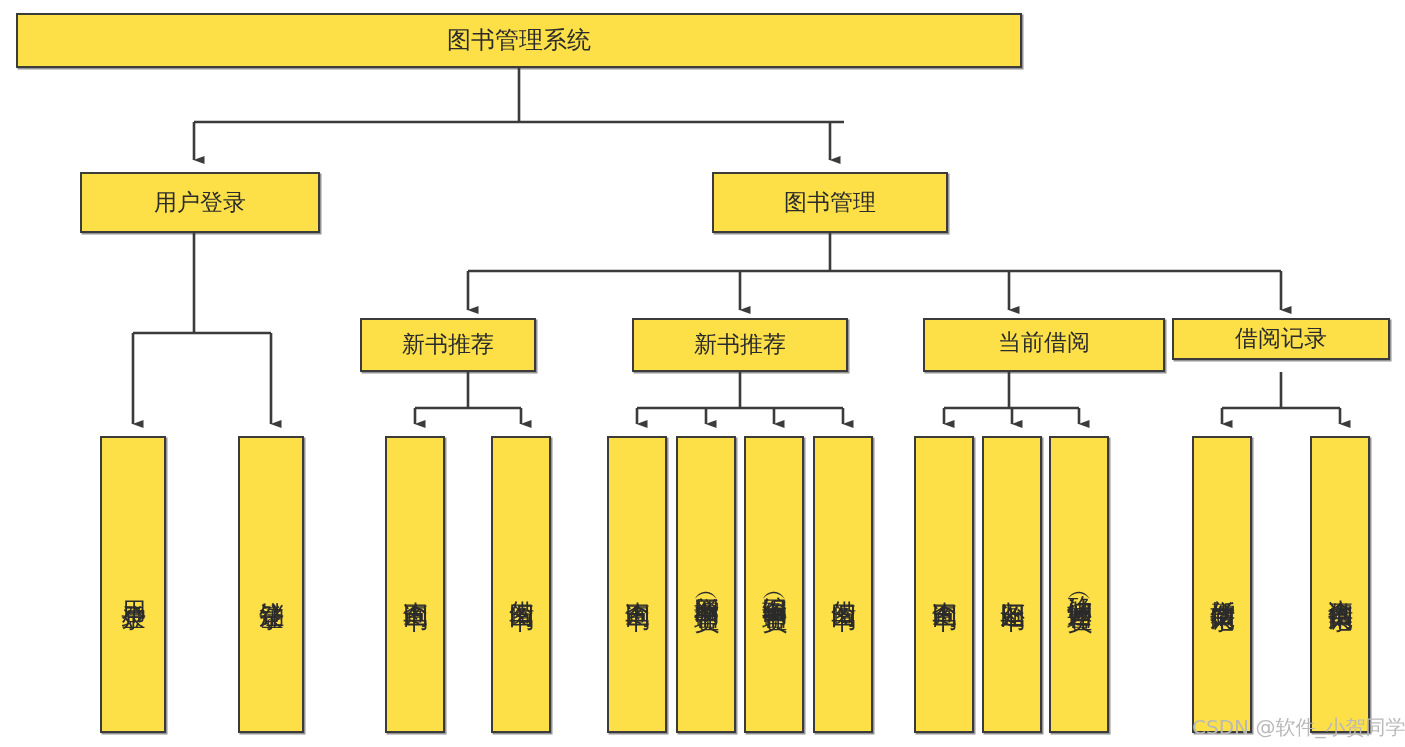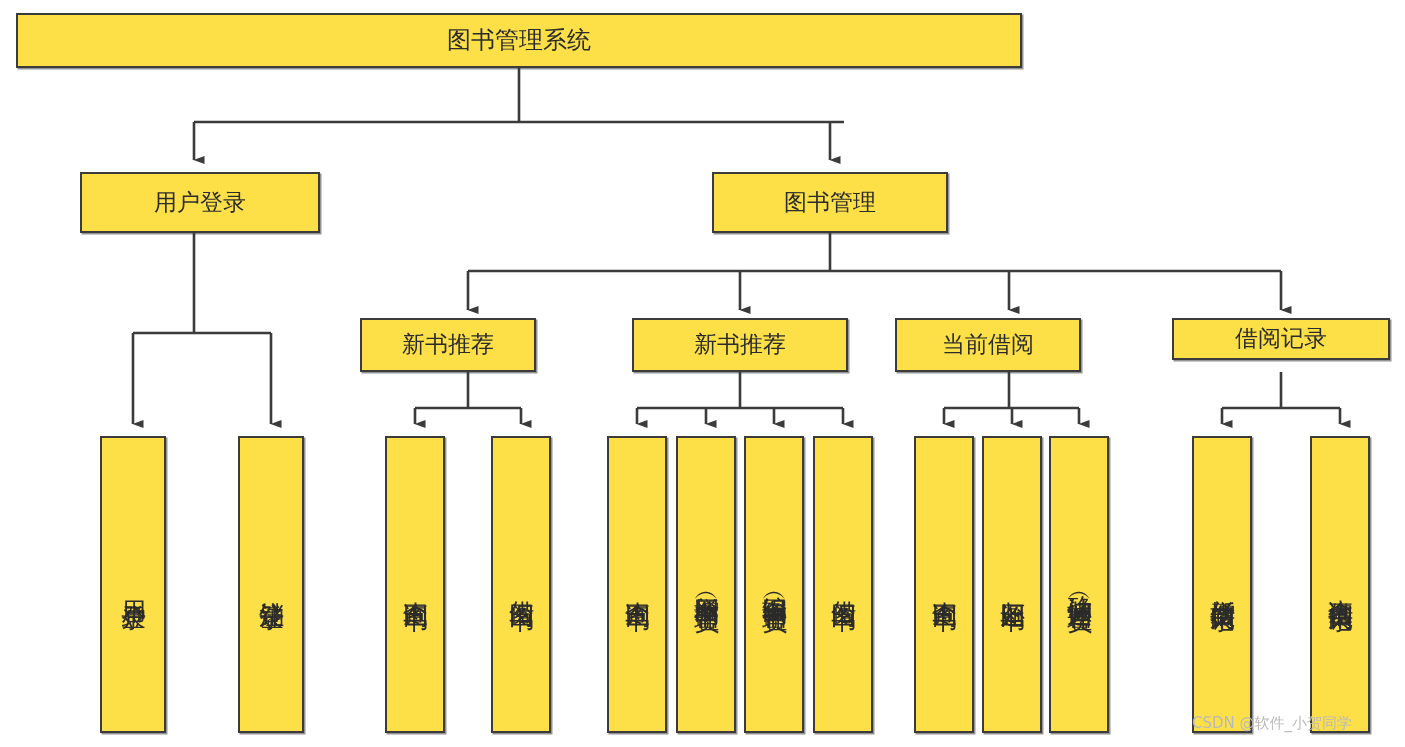--- a/index.html
+++ b/index.html
@@ -51,21 +51,21 @@
   .node.vert .lbl {
     writing-mode: vertical-rl;
     text-orientation: upright;
     font-size: 25px;
     line-height: 1.14;
     letter-spacing: 2px;
   }
   .watermark {
     position: absolute;
     color: #b9b9b9;
-    font-size: 15px;
+    font-size: 20px;
     white-space: nowrap;
     font-family: "DejaVu Sans", "Liberation Sans", sans-serif;
   }
 </style>
 </head>
 <body>
 
 <div id="canvas">
 
   <svg id="wires" viewBox="0 0 1405 747">
@@ -128,21 +128,21 @@
   <div class="node horiz" style="left:712px; top:172px; width:236px; height:61px;justify-content:center;">
     <span class="lbl">图书管理</span>
   </div>
 
   <div class="node horiz" style="left:360px; top:318px; width:176px; height:54px;">
     <span class="lbl">新书推荐</span>
   </div>
   <div class="node horiz" style="left:632px; top:318px; width:216px; height:54px;">
     <span class="lbl">新书推荐</span>
   </div>
-  <div class="node horiz" style="left:895px; top:318px; width:186px; height:54px;">
+  <div class="node horiz" style="left:923px; top:318px; width:242px; height:54px;font-family:Liberation Mono, monospace;">
     <span class="lbl">当前借阅</span>
   </div>
   <div class="node horiz" style="left:1172px; top:318px; width:218px; height:42px;">
     <span class="lbl">借阅记录</span>
   </div>
 
   <div class="node vert" style="left:100px; top:436px; width:66px; height:297px;">
     <span class="lbl">用户登录</span>
   </div>
   <div class="node vert" style="left:238px; top:436px; width:66px; height:297px;">

